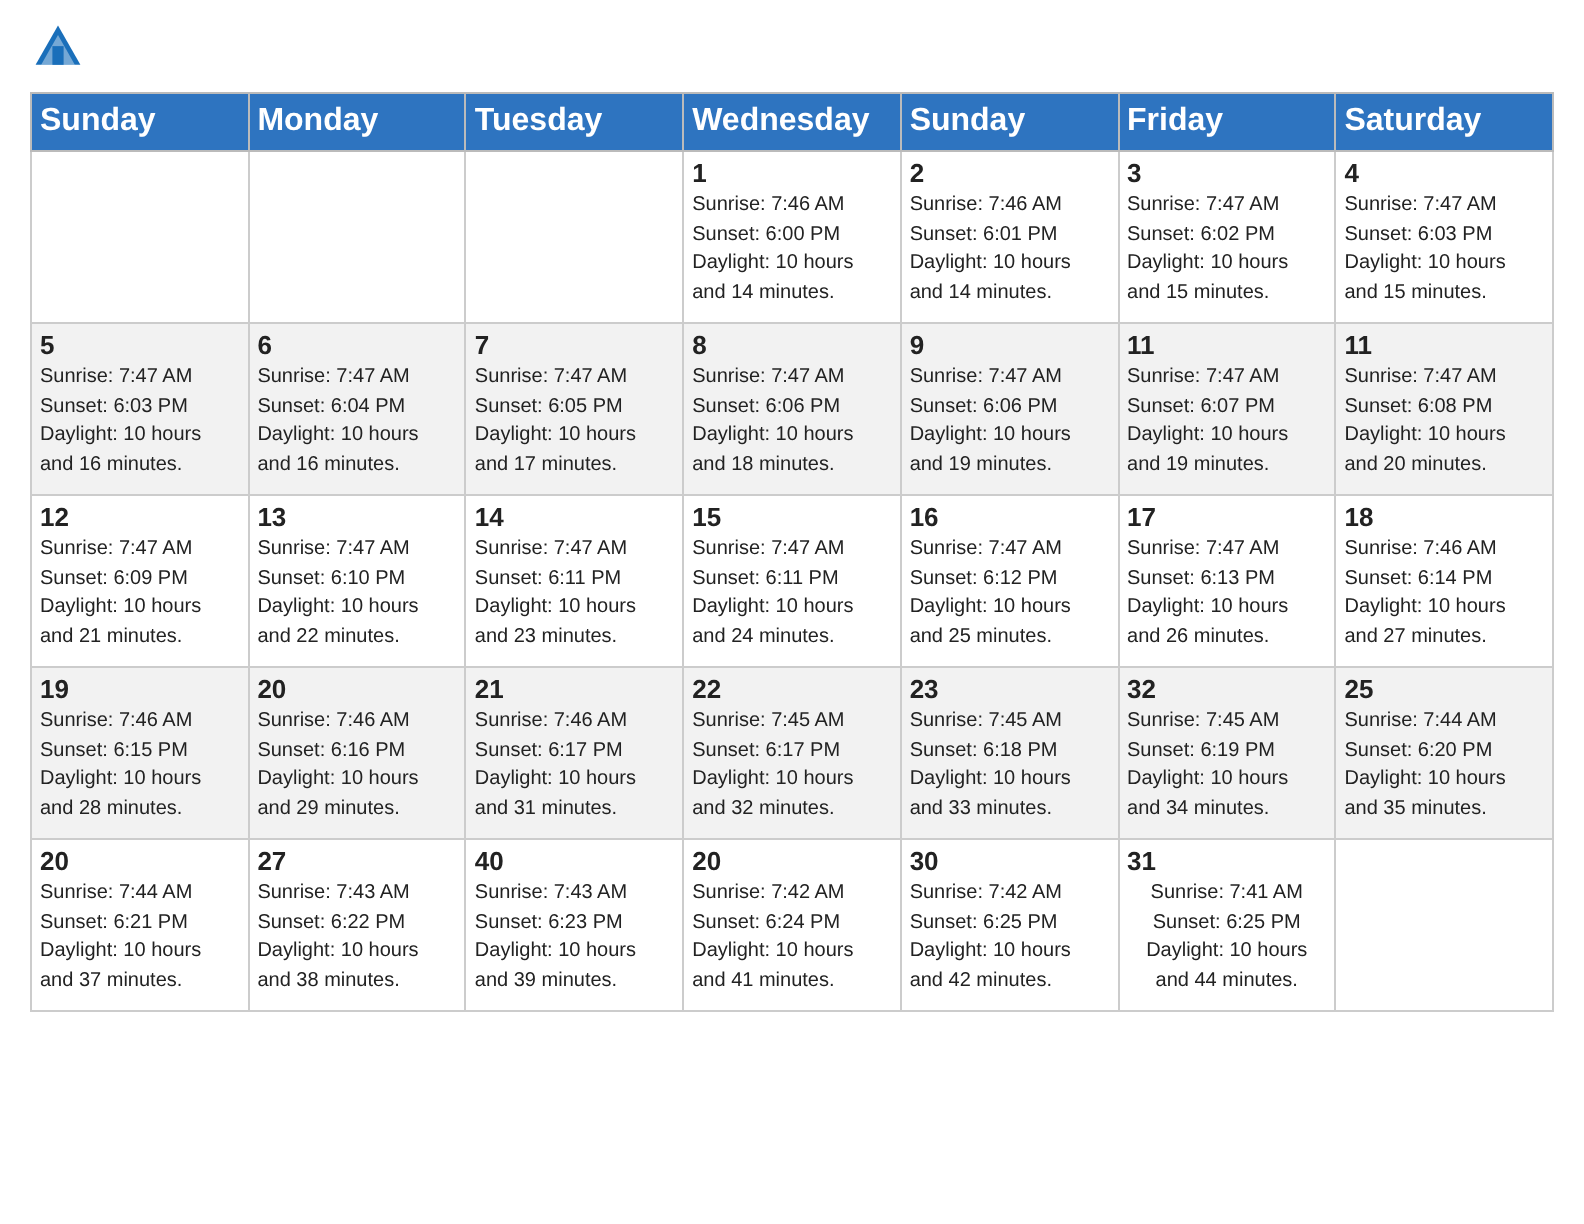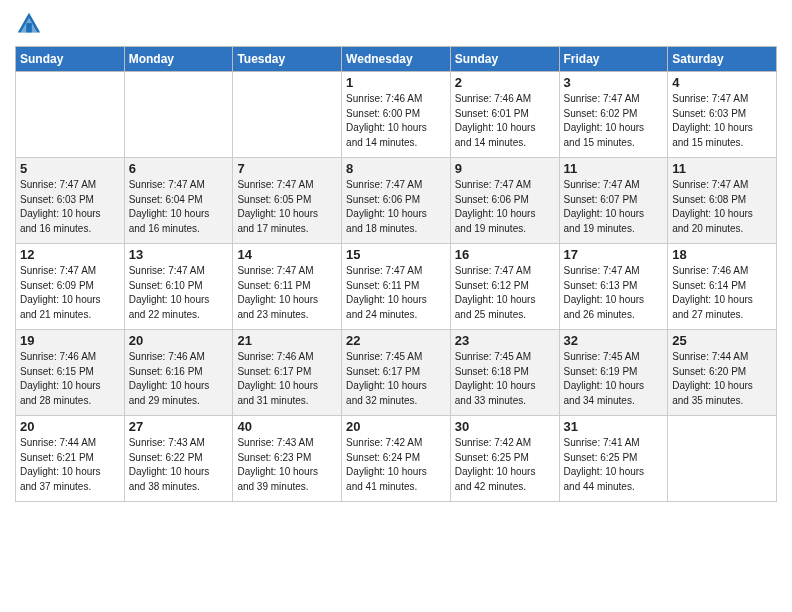--- a/index.html
+++ b/index.html
@@ -51,21 +51,21 @@
       color: #444;
     }
     .calendar {
       width: 100%;
       border-collapse: collapse;
       table-layout: fixed;
     }
     .calendar th {
       background-color: #2e74c0;
       color: #fff;
-      font-size: 12px;
+      font-size: 16px;
       padding: 5px 4px;
       text-align: left;
       border: 1px solid #bbb;
     }
     .calendar td {
       border: 1px solid #ccc;
       vertical-align: top;
       padding: 3px 4px;
       font-size: 9.5px;
       color: #222;
@@ -336,21 +336,21 @@
           </td>
           <td>
             <div class="day-num">30</div>
             <div class="day-info" style="white-space: pre-line;">Sunrise: 7:42 AM
 Sunset: 6:25 PM
 Daylight: 10 hours
 and 42 minutes.</div>
           </td>
           <td>
             <div class="day-num">31</div>
-            <div class="day-info" style="white-space: pre-line;">Sunrise: 7:41 AM
+            <div class="day-info" style="white-space: pre-line; text-align: center;">Sunrise: 7:41 AM
 Sunset: 6:25 PM
 Daylight: 10 hours
 and 44 minutes.</div>
           </td>
           <td class="empty"></td>
         </tr>
       </tbody>
   </table>
 </div>
 

